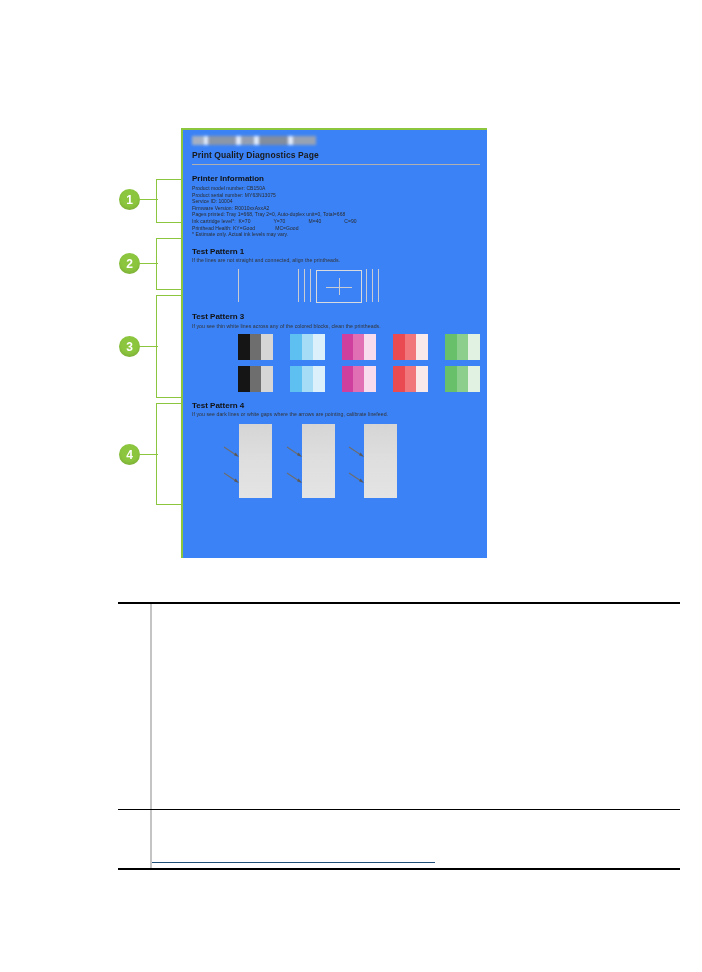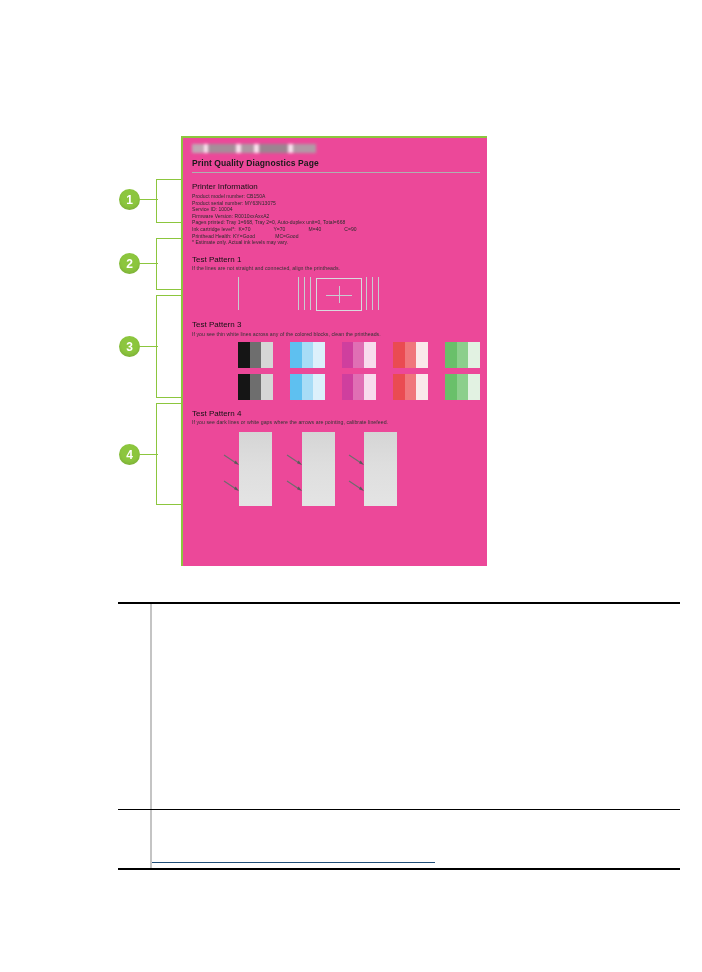--- a/index.html
+++ b/index.html
@@ -18,42 +18,42 @@
     display:flex;align-items:center;justify-content:center;
     line-height:1;box-shadow:inset 0 -2px 3px rgba(0,0,0,.10);
   }
   .callout-stem{position:absolute;height:1.4px;background:#8CC63E;}
 
   
   .bracket{position:absolute;border:1.4px solid #8CC63E;border-right:none;}
 
   
   .page{
-    position:absolute;left:181px;top:136px;width:306px;height:430px;
-    background:#ec4899;
+    position:absolute;left:181px;top:128px;width:306px;height:430px;
+    background:#3b82f6;
   }
   .page-topline{position:absolute;left:0;top:0;width:306px;height:2px;background:#8CC63E;}
   .page-leftline{position:absolute;left:0;top:0;width:2px;height:430px;background:#8CC63E;}
 
   .page-inner{position:absolute;left:11px;top:8px;width:288px;}
 
   .brand-redacted{
     height:9px;width:124px;margin-bottom:5px;
     background:linear-gradient(90deg,
       #b9b9b9 0 12px, #ffffff 12px 16px,
       #9a9a9a 16px 44px, #ffffff 44px 49px,
       #a5a5a5 49px 62px, #ffffff 62px 67px,
       #8f8f8f 67px 96px, #ffffff 96px 101px,
       #a8a8a8 101px 124px);
     filter:blur(1.4px);opacity:.85;
   }
   .page-title{font-size:8.5px;font-weight:bold;color:#1a1a1a;letter-spacing:.1px;}
   .page-rule{margin-top:4px;height:1px;background:#b0b0b0;width:288px;}
 
-  .sec-title{font-size:8px;font-weight:normal;color:#111;margin-top:9px;}
+  .sec-title{font-size:8px;font-weight:bold;color:#111;margin-top:9px;}
   .sec-sub{font-size:5.2px;color:#333;margin-top:1.5px;letter-spacing:.05px;}
 
   .info-lines{margin-top:2px;}
   .info-line{font-size:5px;color:#2b2b2b;line-height:6.6px;white-space:pre;letter-spacing:.05px;}
 
   
   .tp1{position:relative;margin-top:4px;height:36px;width:288px;}
   .tp1 .vline{position:absolute;top:2px;width:1px;height:33px;background:#c9ccd2;}
   .tp1 .boxmark{position:absolute;left:124px;top:3px;width:44px;height:31px;border:1px solid #d8dade;}
   .tp1 .boxmark:before{content:"";position:absolute;left:50%;top:7px;width:1px;height:17px;background:#c9ccd2;}

